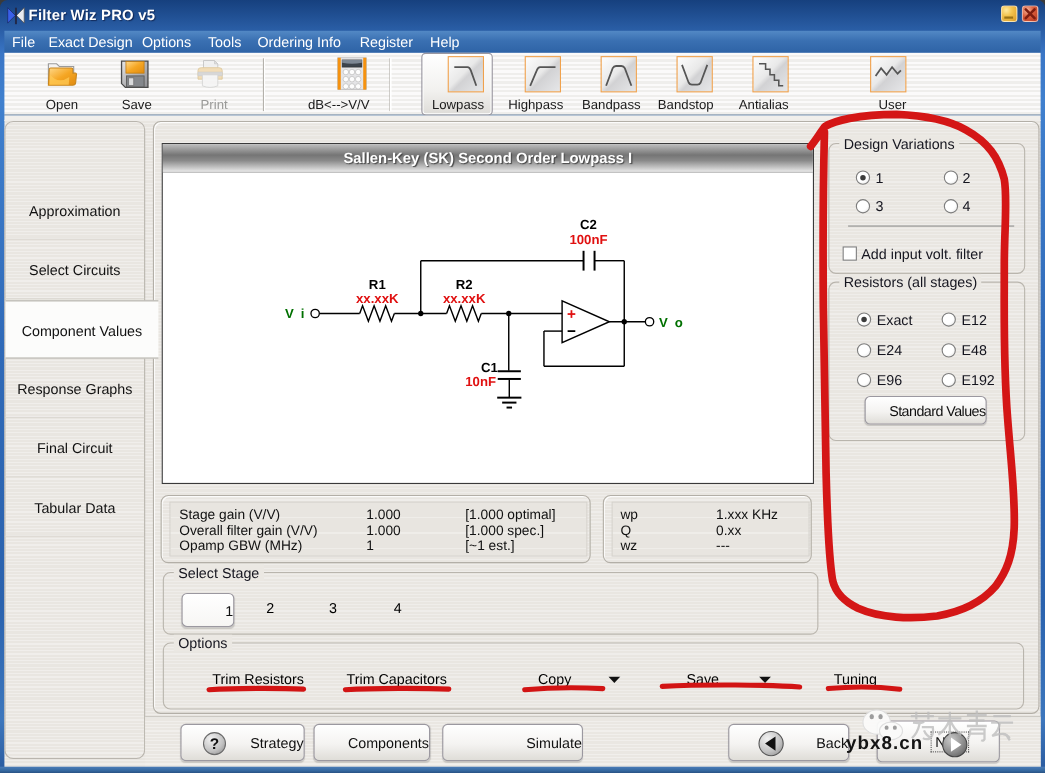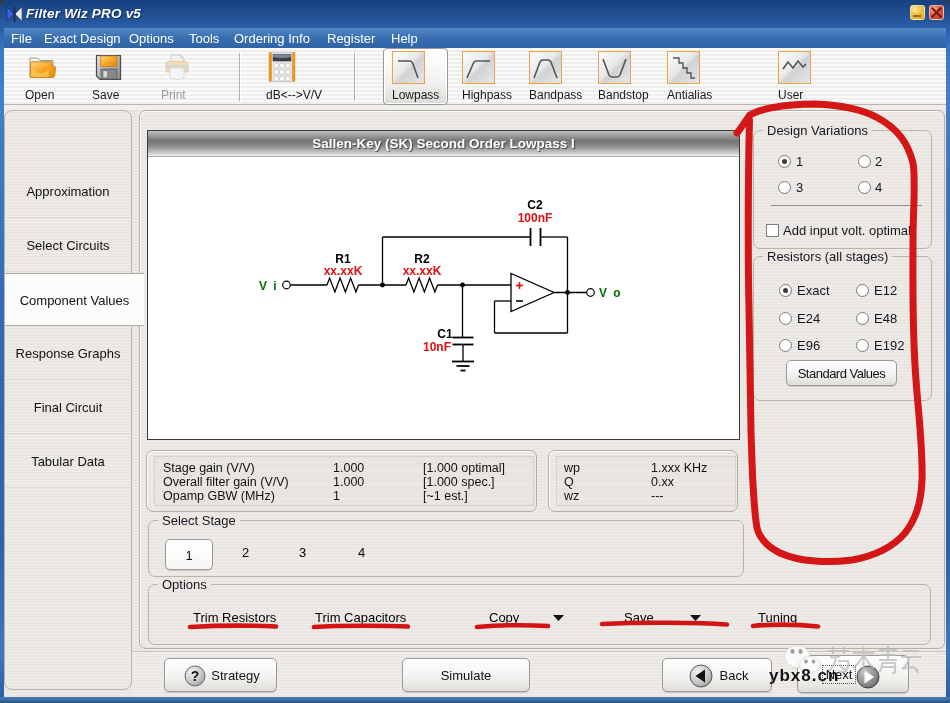--- a/index.html
+++ b/index.html
@@ -2,37 +2,37 @@
 <html><head>
 <meta charset="utf-8">
 <style>
 * { margin:0; padding:0; box-sizing:border-box; }
 html,body { width:950px; height:703px; overflow:hidden; background:#3a3a3a; }
 body { font-family:"Liberation Sans", sans-serif; position:relative; }
 #win { position:absolute; left:0; top:0; width:950px; height:703px;
   background:linear-gradient(180deg,#16407e 0%,#3a76c6 7%,#4080ce 13%,#306ab8 45%,#2a62ae 78%,#3d77bd 93%,#2a5a9e 100%);
   border-radius:7px 7px 0 0; }
 
-#titlebar { position:absolute; left:0; top:0; width:950px; height:28px;font-style:italic; }
+#titlebar { position:absolute; left:0; top:0; width:950px; height:28px; }
 #title-ico { position:absolute; left:6px; top:6px; }
 #title-txt { position:absolute; left:26px; top:6px; color:#fff; font-size:13.5px; font-weight:bold; letter-spacing:.2px; text-shadow:1px 1px 1px rgba(0,0,30,.5); }
 .tbtn { position:absolute; top:5px; width:15px; height:15px; border-radius:3px; border:1px solid rgba(255,255,255,.55); }
 #btn-min { left:910px; background:radial-gradient(circle at 30% 25%, #ffe9a0 0%, #f3c34d 40%, #d89a28 100%); }
 #btn-min:after { content:""; position:absolute; left:2px; top:9px; width:8px; height:2px; background:#9a7316; }
 #btn-x { left:929px; background:radial-gradient(circle at 30% 25%, #f7b59a 0%, #da5c3a 45%, #b33520 100%); }
 
 #menubar { position:absolute; left:4px; top:28px; width:942px; height:20px;
   background:linear-gradient(180deg,#5389c5 0%,#3a70b2 45%,#2e63a6 100%); color:#fff; font-size:13px; }
 #menubar span { position:absolute; top:3px; }
 
 #toolbar { position:absolute; left:4px; top:48px; width:942px; height:57px;
   background:repeating-linear-gradient(180deg,#fbfafa 0 2px,#efeeec 2px 4px);
   border-bottom:1px solid #b9b6b0; }
 #toolbar:after { content:""; position:absolute; left:0; bottom:-6px; width:100%; height:5px; background:#f1efec; }
-.tool { position:absolute; text-align:left; font-size:12px; color:#1a1a1a; }
+.tool { position:absolute; text-align:right; font-size:12px; color:#1a1a1a; }
 .tool .lbl { display:block; margin-top:2px; }
 .tool.dis { color:#9a9a98; }
 .tsep { position:absolute; top:5px; width:2px; height:48px; background:linear-gradient(90deg,#b4b1ab 0 1px,#fff 1px 2px); }
 .fico { display:inline-block; width:33px; height:33px; border:1px solid #f0a14c;
   background:linear-gradient(135deg,#fdfdfd 0%,#e9e9e9 45%,#d2d2d4 55%,#e6e7e9 100%); }
 #sel-lowpass { position:absolute; left:379px; top:0px; width:65px; height:57px; border:1px solid #9a97a0; border-radius:4px;
   background:linear-gradient(180deg,#ffffff 0%,#f2f1ef 60%,#dedcd8 100%); box-shadow:inset 0 0 0 1px #fff; }
 
 #content { position:absolute; left:4px; top:109px; width:942px; height:589px;
   background:repeating-linear-gradient(180deg,#efedea 0 1px,#e8e5e0 1px 3px); }
@@ -44,21 +44,21 @@
 .gbox .leg { position:absolute; top:-8px; left:9px; background:#ebe8e3; padding:0 4px; font-size:13px; color:#15151f; white-space:nowrap; }
 
 #sidebar { position:absolute; left:0px; top:1px; width:128px; height:580px; border:1px solid #b9b5ae; border-radius:8px;
   background:repeating-linear-gradient(180deg,#f0eeeb 0 1px,#e9e6e1 1px 3px); }
 .nav { position:absolute; left:0; width:126px; height:53px; font-size:13px; color:#111; text-align:center; line-height:53px; border-bottom:1px solid #dcd9d3; }
 .nav.sel { background:#fcfcfb; border-top:1px solid #b0ada6; border-bottom:1px solid #b0ada6; width:139px; z-index:5; }
 
 .ibox { position:absolute; background:repeating-linear-gradient(180deg,#e8e5e0 0 13px,#efede9 13px 14px); border:1px solid #d6d3cd; font-size:12.5px; color:#111; }
 .ibox div { position:absolute; white-space:nowrap; }
 
-.btn { position:absolute; border:1px solid #9b98a0; border-radius:5px; text-align:center; font-size:13px; color:#111;
+.btn { position:absolute; border:1px solid #9b98a0; border-radius:5px; text-align:right; font-size:13px; color:#111;
   background:linear-gradient(180deg,#ffffff 0%,#f4f3f1 55%,#dfddd8 100%); box-shadow:inset 0 1px 0 #fff, 0 1px 1px rgba(0,0,0,.15); }
 
 .rad { position:absolute; width:13px; height:13px; border-radius:50%; border:1px solid #7d7d7d;
   background:radial-gradient(circle at 35% 30%, #ffffff 55%, #e2e2e2 100%); }
 .rad.on:after { content:""; position:absolute; left:3px; top:3px; width:5px; height:5px; border-radius:50%; background:#3c3c3c; }
 .rad.dis { border-color:#b5b5b5; }
 .rlbl { position:absolute; font-size:13px; color:#15151f; white-space:nowrap; }
 .rlbl.dis { color:#9a9a98; }
 .chk { position:absolute; width:13px; height:13px; border:1px solid #7d7d7d; background:#fff; }
 #botbar { position:absolute; left:132px; top:651px; width:814px; height:47px;
@@ -282,21 +282,21 @@
       <div class="rad on" style="left:24px;top:24px"></div>
         <div class="rlbl" style="left:42px;top:23px">1</div>
       <div class="rad" style="left:104px;top:24px"></div>
         <div class="rlbl" style="left:121px;top:23px">2</div>
       <div class="rad" style="left:24px;top:50px"></div>
         <div class="rlbl" style="left:42px;top:49px">3</div>
       <div class="rad" style="left:104px;top:50px"></div>
         <div class="rlbl" style="left:121px;top:49px">4</div>
       <div style="position:absolute;left:17px;top:74px;width:151px;height:1px;background:#8f8f8f"></div>
       <div class="chk" style="left:12px;top:93px"></div>
-      <div class="rlbl" style="left:29px;top:92px">Add input volt. optimal</div>
+      <div class="rlbl" style="left:29px;top:92px">Add input volt. filter</div>
     </div>
     <div class="gbox" style="left:749px;top:147px;width:179px;height:145px">
       <span class="leg">Resistors (all stages)</span>
       <div class="rad on" style="left:25px;top:27px"></div>
         <div class="rlbl" style="left:43px;top:26px">Exact</div>
       <div class="rad" style="left:102px;top:27px"></div>
         <div class="rlbl" style="left:120px;top:26px">E12</div>
       <div class="rad" style="left:25px;top:55px"></div>
         <div class="rlbl" style="left:43px;top:54px">E24</div>
       <div class="rad" style="left:102px;top:55px"></div>
@@ -310,20 +310,21 @@
   </div>
 
   <div id="botbar">
     <div class="btn" style="left:32px;top:6px;width:113px;height:34px;line-height:34px;">
       <svg class="abs" style="left:19px;top:6px" width="22" height="22">
           <circle cx="11" cy="11" r="10" fill="url(#gq)" stroke="#6a6a6a"></circle>
           <text x="11" y="16" text-anchor="middle" font-size="14" font-weight="bold" fill="#111">?</text>
         </svg>
       <span style="margin-left:30px">Strategy</span>
     </div>
+    <div class="btn" style="left:153px;top:6px;width:106px;height:34px;line-height:34px;">Components</div>
     <div class="btn" style="left:270px;top:6px;width:128px;height:34px;line-height:34px;">Simulate</div>
     <div class="btn" style="left:530px;top:6px;width:110px;height:34px;line-height:34px;">
       <svg class="abs" style="left:26px;top:5px" width="24" height="24">
           <circle cx="12" cy="12" r="11" fill="url(#gq)" stroke="#555"></circle>
           <polygon points="16,5.5 16,18.5 6.5,12" fill="#111"></polygon>
         </svg>
       <span style="margin-left:34px">Back</span>
     </div>
     <div class="btn" style="left:665px;top:3px;width:112px;height:38px;line-height:38px;">
       <span style="margin-right:28px;outline:1px dotted #555;padding:1px 3px;">Next</span>

